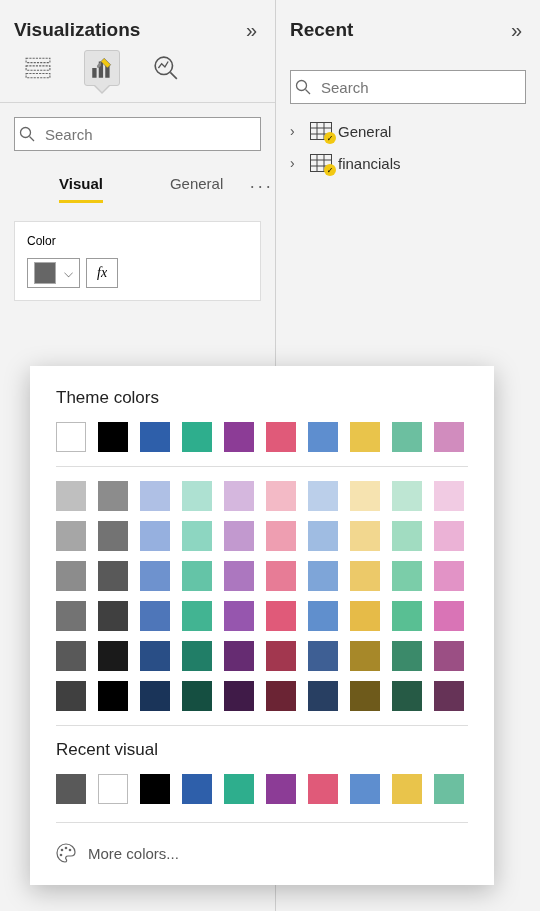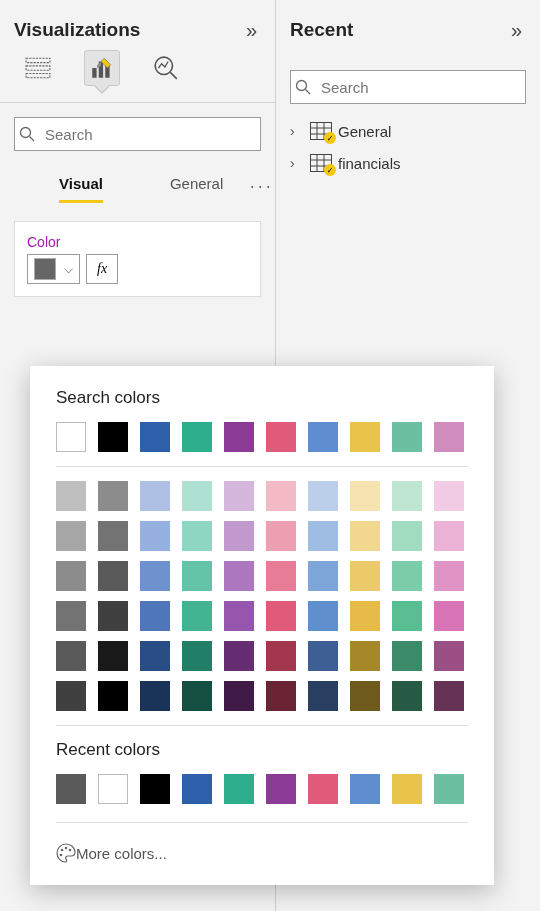--- a/index.html
+++ b/index.html
@@ -27,36 +27,36 @@
     .search-box { display: flex; align-items: center; border: 1px solid #9b9b9b; background: #fff; height: 34px; padding: 0 4px; gap: 10px; }
     .search-box svg { width: 16px; height: 16px; flex-shrink: 0; }
     .search-box input { border: none; outline: none; font-size: 15px; color: #666; width: 100%; background: transparent; }
     
     .format-tabs { display: flex; gap: 22px; align-items: center; margin-top: 18px; }
     .format-tab { font-size: 15px; color: #555; padding: 6px 0 8px 0; cursor: pointer; border-bottom: 3px solid transparent; margin-left: 45px; }
     .format-tab.active { color: #111; font-weight: 600; border-bottom-color: #F2C811; }
     .format-more { margin-left: auto; font-size: 18px; color: #666; letter-spacing: 2px; padding: 0 4px; cursor: pointer; }
     
     .card { background: #fff; border: 1px solid #ddd; margin-top: 18px; padding: 12px; position: relative; }
-    .card-label { font-size: 14px; color: #a21caf; margin-bottom: 4px; }
+    .card-label { font-size: 12px; color: #000000; margin-bottom: 10px; }
     .color-picker-row { display: flex; gap: 6px; }
     .color-btn { display: flex; align-items: center; border: 1px solid #9b9b9b; background: #fff; height: 30px; padding: 3px 6px; gap: 8px; cursor: pointer; }
     .color-btn .swatch { width: 22px; height: 22px; background: #666; border: 1px solid #aaa; }
     .color-btn .chev { font-size: 12px; color: #555; }
     .fx-btn { width: 32px; height: 30px; border: 1px solid #9b9b9b; background: #fff; display: flex; align-items: center; justify-content: center; font-style: italic; font-family: Georgia, serif; font-size: 14px; cursor: pointer; }
     
     .color-popup { position: absolute; top: 366px; left: 30px; width: 464px; background: #fff; box-shadow: 0 6px 24px rgba(0,0,0,0.25); padding: 22px 26px 22px 26px; z-index: 100; }
     .popup-section-title { font-size: 17px; color: #222; margin-bottom: 14px; }
     .swatch-grid { display: grid; grid-template-columns: repeat(10, 30px); gap: 12px; margin-bottom: 14px; }
     .swatch-grid.main { row-gap: 10px; }
     .swatch { width: 30px; height: 30px; cursor: pointer; }
     .swatch.bordered { border: 1px solid #bbb; }
     .swatch-hr { height: 1px; background: #ddd; margin: 4px 0 14px 0; }
     .recent-row { display: grid; grid-template-columns: repeat(10, 30px); gap: 12px; margin-bottom: 18px; }
-    .more-colors { display: flex; align-items: center; font-size: 15px; color: #555; cursor: pointer; padding: 6px 0 0 0; }
+    .more-colors { display: flex; align-items: center; gap: 12px; font-size: 15px; color: #555; cursor: pointer; padding: 6px 0 0 0; }
     .more-colors svg { width: 20px; height: 20px; }
     
     .fields-search { margin-top: 20px; }
     .fields-list { margin-top: 18px; display: flex; flex-direction: column; gap: 14px; }
     .field-item { display: flex; align-items: center; gap: 6px; font-size: 15px; color: #333; cursor: pointer; }
     .field-item .chev { font-size: 14px; color: #555; width: 14px; }
     .field-item .table-icon { position: relative; width: 22px; height: 18px; }
     .field-item .table-icon svg { width: 22px; height: 18px; }
     .field-item .badge { position: absolute; bottom: -4px; right: -4px; width: 12px; height: 12px; background: #F2C811; border-radius: 50%; display: flex; align-items: center; justify-content: center; font-size: 8px; color: #000; }
   </style>
@@ -164,21 +164,21 @@
             <line x1="14" y1="0.5" x2="14" y2="17.5" stroke="#444"></line>
           </svg>
         <span class="badge">✓</span>
       </span>
       <span>financials</span>
     </div>
   </div>
 </div>
 
 <div class="color-popup">
-  <div class="popup-section-title">Search colors</div>
+  <div class="popup-section-title">Theme colors</div>
   <div class="swatch-grid" id="theme-row1">
       <div class="swatch bordered" style="background: rgb(255, 255, 255);"></div>
       <div class="swatch" style="background: rgb(0, 0, 0);"></div>
       <div class="swatch" style="background: rgb(46, 95, 170);"></div>
       <div class="swatch" style="background: rgb(46, 174, 141);"></div>
       <div class="swatch" style="background: rgb(140, 60, 150);"></div>
       <div class="swatch" style="background: rgb(224, 90, 121);"></div>
       <div class="swatch" style="background: rgb(94, 142, 207);"></div>
       <div class="swatch" style="background: rgb(233, 196, 75);"></div>
       <div class="swatch" style="background: rgb(108, 191, 160);"></div>
@@ -241,21 +241,21 @@
       <div class="swatch" style="background: rgb(26, 52, 89);"></div>
       <div class="swatch" style="background: rgb(21, 79, 65);"></div>
       <div class="swatch" style="background: rgb(64, 27, 72);"></div>
       <div class="swatch" style="background: rgb(107, 36, 52);"></div>
       <div class="swatch" style="background: rgb(40, 63, 98);"></div>
       <div class="swatch" style="background: rgb(110, 90, 27);"></div>
       <div class="swatch" style="background: rgb(38, 90, 69);"></div>
       <div class="swatch" style="background: rgb(102, 51, 87);"></div>
     </div>
   <div class="swatch-hr"></div>
-  <div class="popup-section-title">Recent colors</div>
+  <div class="popup-section-title">Recent visual</div>
   <div class="recent-row" id="recent-row">
       <div class="swatch" style="background: rgb(89, 89, 89);"></div>
       <div class="swatch bordered" style="background: rgb(255, 255, 255);"></div>
       <div class="swatch" style="background: rgb(0, 0, 0);"></div>
       <div class="swatch" style="background: rgb(46, 95, 170);"></div>
       <div class="swatch" style="background: rgb(46, 174, 141);"></div>
       <div class="swatch" style="background: rgb(140, 60, 150);"></div>
       <div class="swatch" style="background: rgb(224, 90, 121);"></div>
       <div class="swatch" style="background: rgb(94, 142, 207);"></div>
       <div class="swatch" style="background: rgb(233, 196, 75);"></div>

